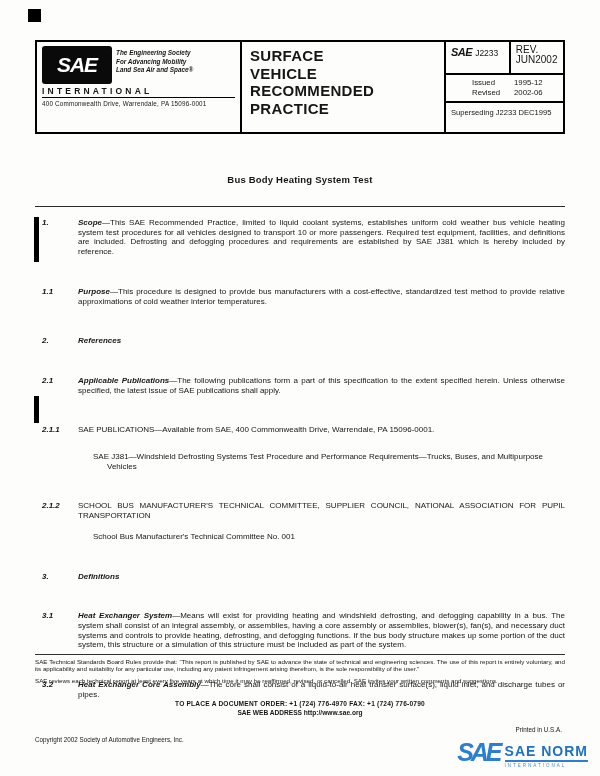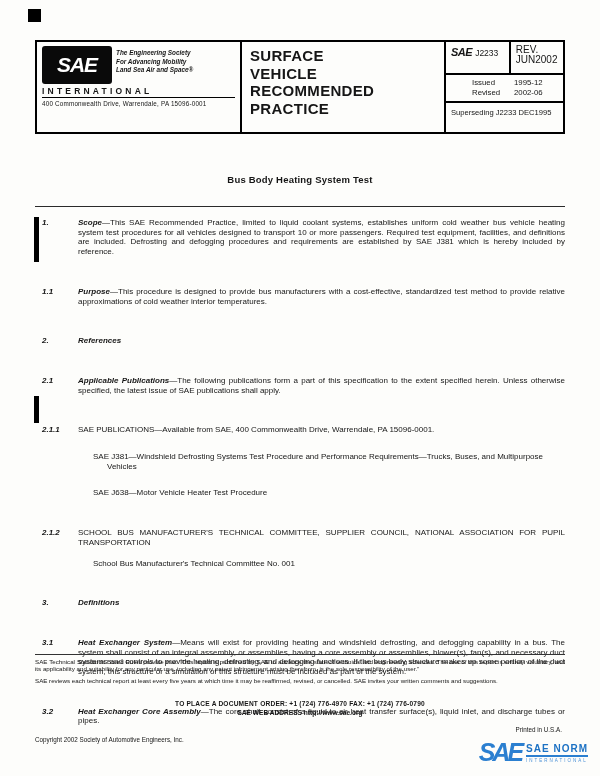--- a/index.html
+++ b/index.html
@@ -56,21 +56,21 @@
   .foot-disc { position:absolute; left:35px; top:658px; width:530px; font-size:6.2px; line-height:7.4px; text-align:justify; }
   .disc2 { margin-top:4px; }
   .order-line { position:absolute; left:0; top:700px; width:100%; text-align:center; font-size:6.6px; font-weight:bold; letter-spacing:0.2px; }
   .web-line { position:absolute; left:0; top:709px; width:100%; text-align:center; font-size:6.6px; font-weight:bold; }
   .copyright { position:absolute; left:35px; top:736px; font-size:6.3px; }
   .printed { position:absolute; right:38px; top:726px; font-size:6.3px; }
 
   .norm-logo { position:absolute; right:12px; top:740px; display:flex; align-items:flex-start; gap:5px; color:#1d72c4; }
   .norm-sae { font-size:25px; font-weight:bold; font-style:italic; letter-spacing:-3px; color:#2b7fd0; line-height:24px; }
   .norm-right { padding-top:3px; }
-  .norm-name { font-size:10px; font-weight:bold; letter-spacing:1px; color:#1d72c4; border-bottom:2px solid #2b7fd0; padding-bottom:1px; }
+  .norm-name { font-size:14px; font-weight:bold; letter-spacing:1px; color:#1d72c4; border-bottom:2px solid #2b7fd0; padding-bottom:1px; }
   .norm-tag { font-size:4.5px; letter-spacing:2px; margin-top:1px; color:#4a90d6; }
 </style>
 </head>
 <body>
 
 <div class="page">
 
   <div class="scan-square"></div>
   <div class="change-bar cb1"></div>
   <div class="change-bar cb2"></div>
@@ -150,21 +150,20 @@
       <div class="ptext"><span class="lead">Applicable Publications—</span><span>The following publications form a part of this specification to the extent specified herein.  Unless otherwise specified, the latest issue of SAE publications shall apply.</span></div>
     </div>
 
     <div class="para">
       <div class="pnum">2.1.1</div>
       <div class="ptext"><span>SAE PUBLICATIONS—Available from SAE, 400 Commonwealth Drive, Warrendale, PA 15096-0001.</span></div>
     </div>
 
     <div class="ref-block">
       <div class="ref-item">SAE J381—Windshield Defrosting Systems Test Procedure and Performance Requirements—Trucks, Buses, and Multipurpose Vehicles</div>
-      <div class="ref-item">SAE J638—Motor Vehicle Heater Test Procedure</div>
     </div>
 
     <div class="para">
       <div class="pnum">2.1.2</div>
       <div class="ptext"><span>SCHOOL BUS MANUFACTURER'S TECHNICAL COMMITTEE, SUPPLIER COUNCIL, NATIONAL ASSOCIATION FOR PUPIL TRANSPORTATION</span></div>
     </div>
 
     <div class="ref-single">School Bus Manufacturer's Technical Committee No. 001</div>
 
     <div class="para">

